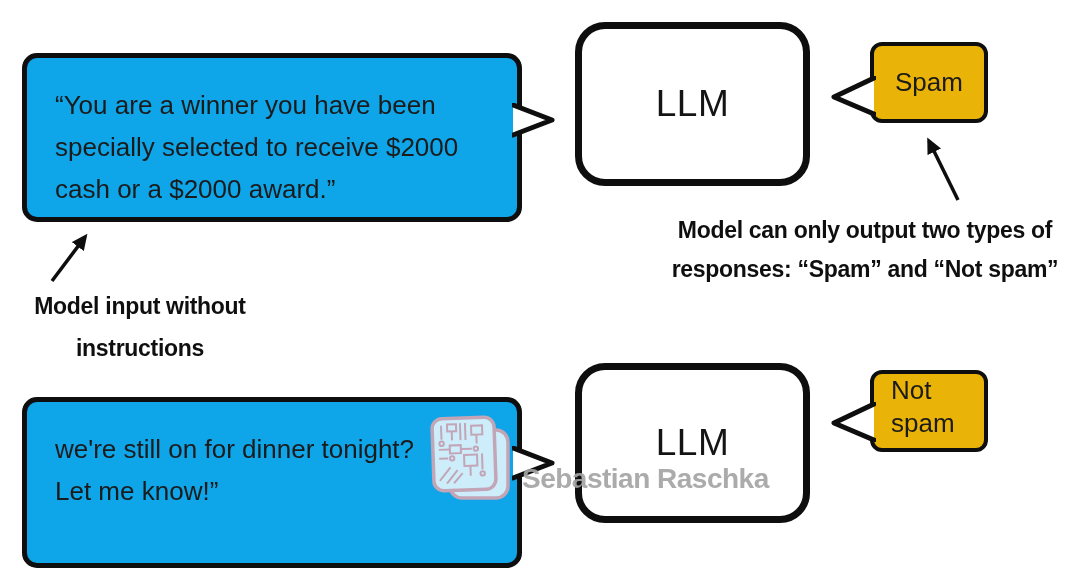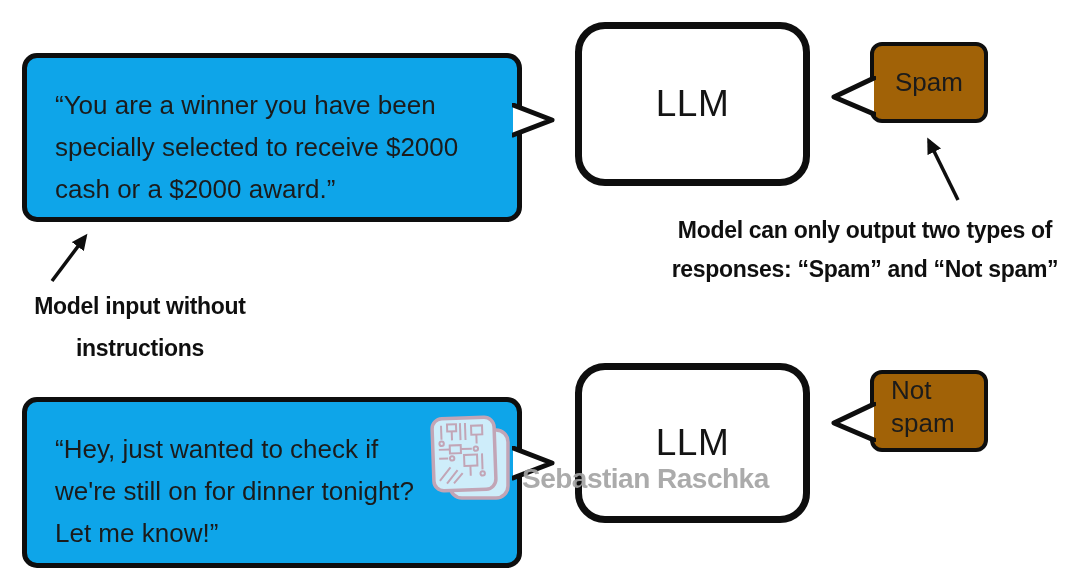--- a/index.html
+++ b/index.html
@@ -14,21 +14,21 @@
   .msg{
     position:absolute;left:28px;top:26px;font-size:26px;line-height:42px;color:#1b1b1b;
     white-space:nowrap;
   }
   .llm-box{
     position:absolute;border:7px solid #0e0e0e;border-radius:30px;background:#fff;
     box-sizing:border-box;display:flex;align-items:center;justify-content:center;z-index:1;
   }
   .llm-label{font-size:37px;color:#141414;letter-spacing:0.5px;}
   .out-bubble{
-    position:absolute;background:#a16207;border:4px solid #0e0e0e;border-radius:12px;
+    position:absolute;background:#eab308;border:4px solid #0e0e0e;border-radius:12px;
     box-sizing:border-box;z-index:1;
   }
   .out-bubble.center{display:flex;align-items:center;justify-content:center;}
   .out-label{font-size:26px;color:#1b1b1b;line-height:33px;}
   .pointer{position:absolute;z-index:2;}
   .annotation{
     position:absolute;font-weight:700;color:#0f0f0f;font-size:23px;line-height:39px;
     text-align:center;letter-spacing:-0.3px;
   }
   .arrow{position:absolute;z-index:3;}
@@ -90,21 +90,20 @@
     <line x1="12" y1="55" x2="45" y2="11" stroke="#0e0e0e" stroke-width="3.5" marker-end="url(#ah2)"></line>
   </svg>
 
   <div class="annotation" style="left:24px;top:285px;width:232px;line-height:42px;">
     <div>Model input without</div>
     <div>instructions</div>
   </div>
 
   <div class="bubble" style="left:22px;top:397px;width:500px;height:171px;">
     <div class="msg">
-      <div>“Hey, just wanted to check if</div>
       <div>we're still on for dinner tonight?</div>
       <div>Let me know!”</div>
     </div>
   </div>
   <svg class="pointer" style="left:512px;top:446px;" width="46" height="38">
     <path d="M1,2 L40,17 L1,32" fill="#ffffff" stroke="#0e0e0e" stroke-width="5" stroke-linecap="round" stroke-linejoin="round"></path>
   </svg>
 
   <div class="llm-box" style="left:575px;top:363px;width:235px;height:160px;">
     <span class="llm-label">LLM</span>

